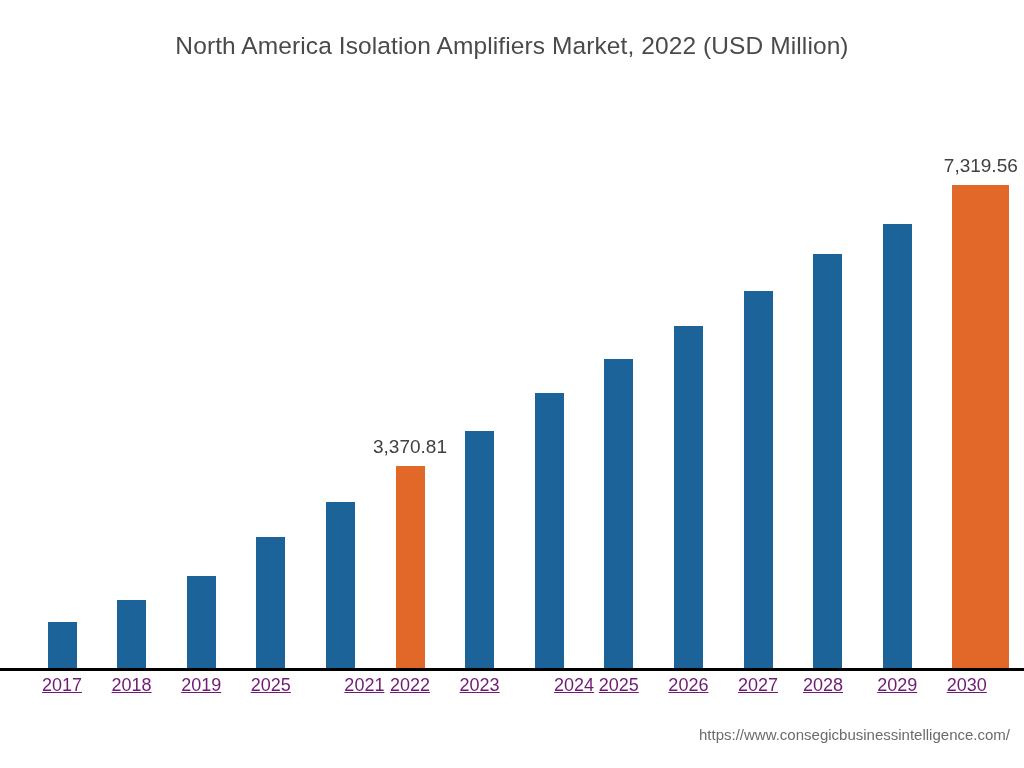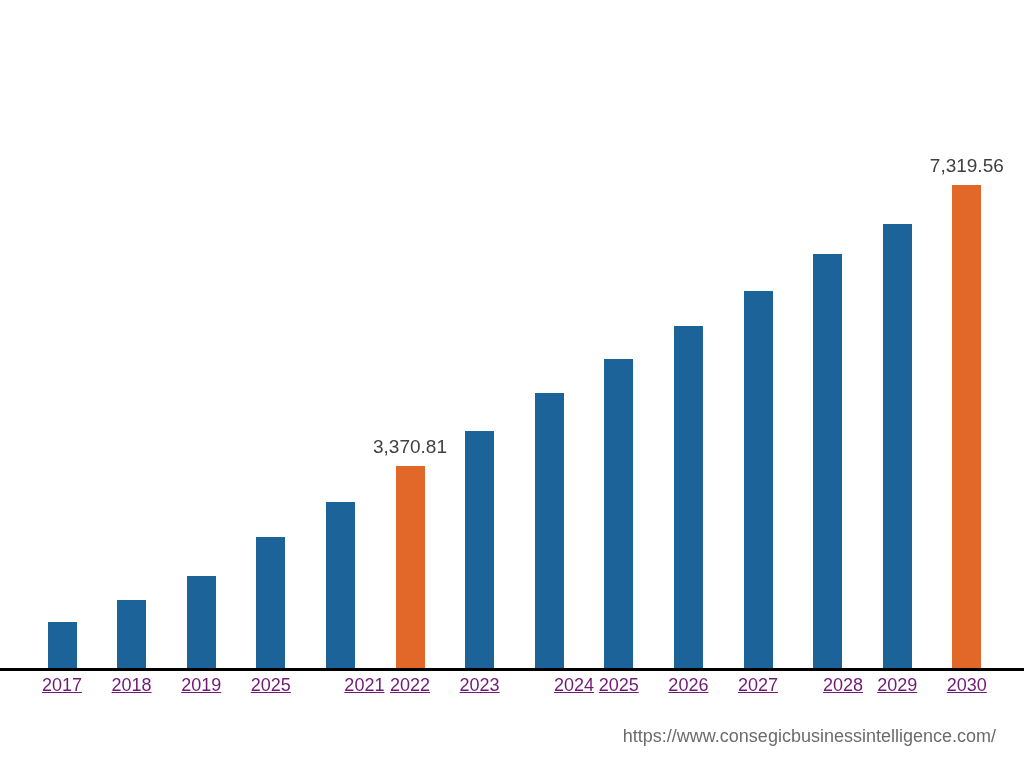--- a/index.html
+++ b/index.html
@@ -77,32 +77,33 @@
     top: 0;
     font-size: 18px;
     color: #701a75;
     text-align: center;
     white-space: nowrap;
     transform: translateX(-50%);
     text-decoration: underline;
   }
   #source-url {
     position: absolute;
-    right: 28px;
+    right: 14px;
     top: 726px;
-    font-size: 18px;
+    font-size: 15px;
     color: #6b6b6b;
     white-space: nowrap;
   }
 </style>
 </head>
 <body>
 
 <div id="figure">
 
+  <div id="chart-title">North America Isolation Amplifiers Market, 2022 (USD Million)</div>
 
   <div id="plot-area">
       <div class="bar-group" style="left: 47.5px; width: 29px; height: 47px;">
         <div class="bar blue" style="height: 47px;"></div>
       </div>
       <div class="bar-group" style="left: 117.1px; width: 29px; height: 69px;">
         <div class="bar blue" style="height: 69px;"></div>
       </div>
       <div class="bar-group" style="left: 186.7px; width: 29px; height: 93px;">
         <div class="bar blue" style="height: 93px;"></div>
@@ -131,40 +132,40 @@
       </div>
       <div class="bar-group" style="left: 743.5px; width: 29px; height: 378px;">
         <div class="bar blue" style="height: 378px;"></div>
       </div>
       <div class="bar-group" style="left: 813.1px; width: 29px; height: 415px;">
         <div class="bar blue" style="height: 415px;"></div>
       </div>
       <div class="bar-group" style="left: 882.7px; width: 29px; height: 445px;">
         <div class="bar blue" style="height: 445px;"></div>
       </div>
-      <div class="bar-group" style="left: 952.3px; width: 29px; height: 484px;">
+      <div class="bar-group" style="left: 952.3px; width: 29px; height: 484px; padding-left: 28px;">
         <div class="bar orange" style="height: 484px;"></div>
         <div class="bar-label" style="bottom: 492px;">7,319.56</div>
       </div>
     </div>
 
   <div id="axis-line"></div>
 
   <div id="x-tick-labels">
       <div class="x-tick" style="left: 62px;">2017</div>
       <div class="x-tick" style="left: 131.6px;">2018</div>
       <div class="x-tick" style="left: 201.2px;">2019</div>
       <div class="x-tick" style="left: 270.8px;">2025</div>
       <div class="x-tick" style="left: 340.4px; margin-left: 24px;">2021</div>
       <div class="x-tick" style="left: 410px;">2022</div>
       <div class="x-tick" style="left: 479.6px;">2023</div>
       <div class="x-tick" style="left: 574px;">2024</div>
       <div class="x-tick" style="left: 618.8px;">2025</div>
       <div class="x-tick" style="left: 688.4px; text-align: center;">2026</div>
       <div class="x-tick" style="left: 758px;">2027</div>
-      <div class="x-tick" style="left: 843px;">2028</div>
+      <div class="x-tick" style="left: 823px;">2028</div>
       <div class="x-tick" style="left: 897.2px;">2029</div>
       <div class="x-tick" style="left: 966.8px;">2030</div>
     </div>
 
   <div id="source-url">https://www.consegicbusinessintelligence.com/</div>
 
 </div>
 
 </body></html>

